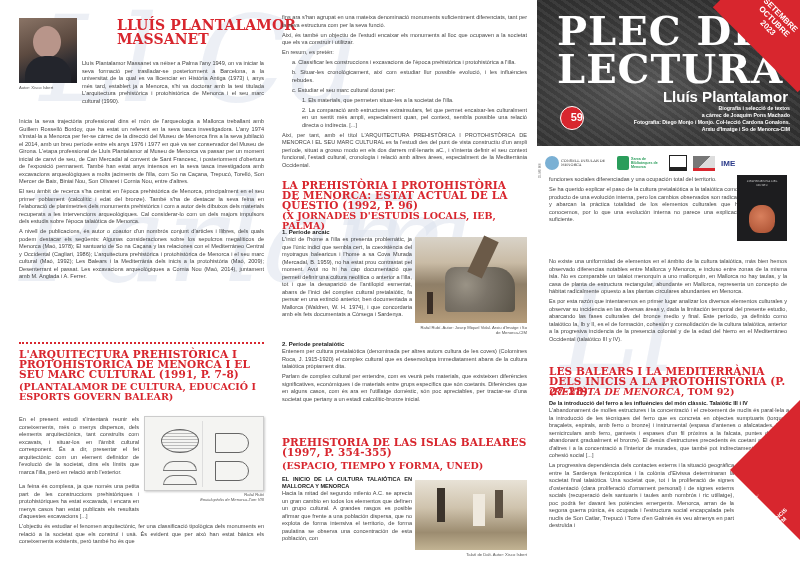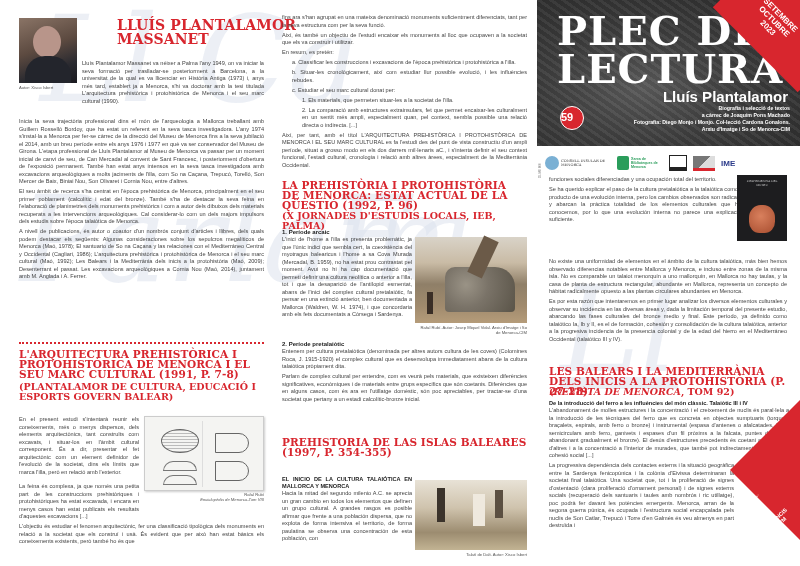--- a/index.html
+++ b/index.html
@@ -15,21 +15,21 @@
   .dots { border-top: 2px dotted #d8262e; height: 2px; }
   .photo { position: absolute; }
   .caption { position: absolute; font-size: 4.2px; line-height: 5px; color: #555; text-align: right; }
   .list { padding-left: 10px; }
   
   .cover { position: absolute; left: 537px; top: 0; width: 263px; height: 146px; background: radial-gradient(ellipse at 40% 60%, #5a5a5a 0%, #3d3d3d 45%, #2a2a2a 100%); overflow: hidden; }
   .cover-tex { position: absolute; inset: 0; background: repeating-linear-gradient(35deg, rgba(255,255,255,0.05) 0 3px, rgba(0,0,0,0.05) 3px 7px); }
   .cover-title { position: absolute; left: 20px; top: 12px; font-family: "DejaVu Serif", serif; font-weight: bold; color: #fff; font-size: 40px; line-height: 38px; letter-spacing: 1px; }
   .cover-author { position: absolute; right: 12px; top: 88px; color: #fff; font-size: 15px; font-weight: bold; }
   .cover-credits { position: absolute; right: 10px; top: 105px; color: #fff; font-size: 5.2px; line-height: 7px; text-align: right; font-weight: bold; }
-  .badge { position: absolute; left: 23px; top: 106px; width: 24px; height: 24px; border-radius: 50%; background: #d8262e; border: 1.5px solid #fff; color: #fff; font-weight: bold; font-size: 11px; text-align: left; line-height: 21px; }
+  .badge { position: absolute; left: 23px; top: 106px; width: 24px; height: 24px; border-radius: 50%; background: #d8262e; border: 1.5px solid #fff; color: #fff; font-weight: bold; font-size: 11px; text-align: right; line-height: 21px; }
   .corner { position: absolute; right: -40px; top: -10px; width: 120px; height: 70px; background: #d8262e; transform: rotate(45deg); transform-origin: center; }
   .corner-text { position: absolute; right: 4px; top: 8px; color: #fff; font-weight: bold; font-size: 8px; line-height: 9px; text-align: center; transform: rotate(45deg); }
   .logos { position: absolute; left: 545px; top: 152px; width: 255px; height: 22px; display: flex; align-items: center; gap: 6px; }
   .logo { display: flex; align-items: center; gap: 2px; font-size: 3.5px; color: #333; }
   .side-label { position: absolute; font-size: 3px; color: #777; transform: rotate(-90deg); transform-origin: left top; }
 </style>
 </head>
 <body>
 
 <div class="page">
@@ -114,20 +114,21 @@
   </div>
   <div class="caption" style="left:415px;top:325px;width:112px;">Rafal Rubí. Autor: Josep Miquel Vidal. Arxiu d'Imatge i So de Menorca-CIM</div>
 
   <div class="col" style="left:282px;top:340px;width:245px;">
     <div class="sub-head">2. Període pretalaiòtic</div>
     <p>Entenem per cultura pretalaiòtica (denominada per altres autors cultura de les coves) (Colomines Roca, J. 1915-1920) el complex cultural que es desenvolupa immediatament abans de la cultura talaiòtica pròpiament dita.</p>
     <p>Parlam de complex cultural per entendre, com es veurà pels materials, que existeixen diferències significatives, econòmiques i de materials entre grups específics que són coetanis. Diferències que en alguns casos, com és ara en l'utillatge domèstic, són poc apreciables, per tractar-se d'una societat que pertany a un estadi calcolític-bronze inicial.</p>
   </div>
 
   <div class="sec-title" style="position:absolute;left:282px;top:437px;width:245px;">PREHISTORIA DE LAS ISLAS BALEARES (1997, P. 354-355)</div>
+  <div class="sec-sub" style="position:absolute;left:282px;top:461px;width:245px;">(ESPACIO, TIEMPO Y FORMA, UNED)</div>
 
   <div class="col" style="left:282px;top:476px;width:130px;">
     <div class="sub-head" style="font-size:5.6px;line-height:7px;">EL INICIO DE LA CULTURA TALAIÓTICA EN MALLORCA Y MENORCA</div>
     <p>Hacia la mitad del segundo milenio A.C. se aprecia un gran cambio en todos los elementos que definen un grupo cultural. A grandes rasgos es posible afirmar que frente a una población dispersa, que no explota de forma intensiva el territorio, de forma paulatina se observa una concentración de esta población, con</p>
   </div>
   <div class="photo" style="left:415px;top:480px;width:112px;height:70px;background:linear-gradient(180deg,#e8e2d6 0%,#cfc3ad 40%,#9c8c70 75%,#c2b393 100%);">
     <div style="position:absolute;left:22px;top:8px;width:8px;height:34px;background:#3b332b;"></div>
     <div style="position:absolute;left:58px;top:14px;width:12px;height:32px;background:#efe9de;"></div>
     <div style="position:absolute;left:80px;top:10px;width:8px;height:28px;background:#5b4f41;"></div>
   </div>

